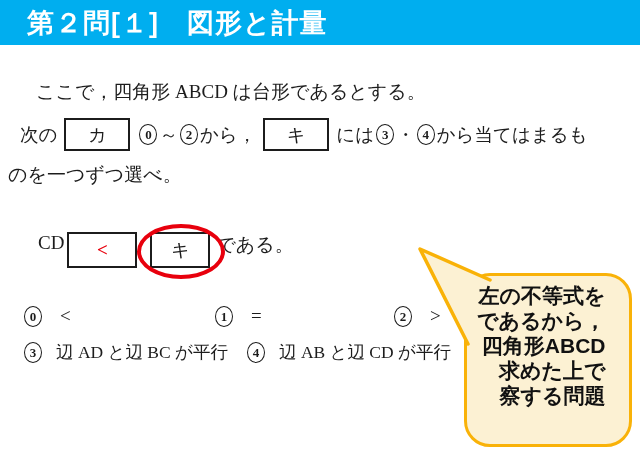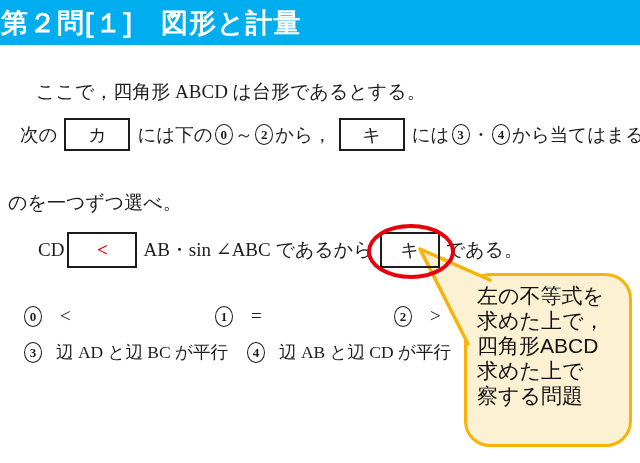--- a/index.html
+++ b/index.html
@@ -9,44 +9,44 @@
     font-family:"Liberation Serif","DejaVu Serif",serif;
   }
   
   .header-bar{
     position:absolute;left:0;top:0;width:640px;height:45px;
     background:var(--header_bg);display:flex;align-items:center;
   }
   .header-title{
     color:var(--header_text);
     font-family:"Liberation Sans","DejaVu Sans",sans-serif;
-    font-weight:bold;font-size:27px;padding-left:1px;letter-spacing:1px;
+    font-weight:bold;font-size:27px;padding-left:27px;letter-spacing:1px;
     white-space:nowrap;
     text-align:center;
   }
   
   .tline{position:absolute;font-size:19px;white-space:nowrap;text-align:right;}
   .row{display:flex;align-items:center;}
   #line1{left:36px;top:79px;}
   #line2{left:20px;top:118px;font-size:18.5px;}
-  #line3{left:8px;top:162px;margin-top:28px;}
+  #line3{left:8px;top:162px;}
   .abox{
     display:inline-flex;align-items:center;justify-content:center;
     border:2px solid var(--box_border);background:transparent;flex:none;
   }
   .box-line2{width:62px;height:29px;margin:0 7px;font-size:18px;}
   .circ{
     display:inline-flex;align-items:center;justify-content:center;
     width:16px;height:19px;border:1.7px solid var(--box_border);
     border-radius:50%;font-size:13px;font-weight:bold;margin:0 2px;flex:none;
     line-height:1;
   }
   
   .equation{
-    position:absolute;left:38px;top:232px;display:flex;align-items:center;
+    position:absolute;left:38px;top:232px;display:flex;align-items:flex-start;
     font-size:19px;white-space:nowrap;z-index:4;
   }
   .eq-box-ans{width:66px;height:32px;margin-left:3px;margin-right:6px;border-width:2.5px;}
   .eq-ans{color:var(--answer_red);font-size:19px;font-weight:bold;}
   .ki-wrap{position:relative;margin-left:7px;margin-right:6px;flex:none;}
   .eq-box-ki{width:56px;height:32px;border-width:2.5px;font-size:18px;}
   .red-ellipse{
     position:absolute;left:-13px;top:-8px;width:80px;height:47px;
     border:4.5px solid var(--highlight_circle_red);border-radius:50%;
     pointer-events:none;
@@ -63,41 +63,41 @@
   
   .bubble{
     position:absolute;left:464px;top:273px;width:168px;height:174px;
     background:var(--callout_fill);border:3.5px solid var(--callout_border);
     border-radius:26px;z-index:1;box-sizing:border-box;
   }
   .tail-svg{position:absolute;left:0;top:0;width:640px;height:463px;z-index:2;pointer-events:none;}
   .bubble-text{
     position:absolute;left:477px;top:283px;z-index:5;
     font-family:"Liberation Sans","DejaVu Sans",sans-serif;
-    font-weight:normal;font-size:21px;line-height:25px;color:#111;
+    font-weight:bold;font-size:21px;line-height:25px;color:#111;
     white-space:nowrap;
+    text-align:right;
   }
 </style>
 </head>
 <body>
 
 <div class="page">
 
   <div class="header-bar">
     <span class="header-title">第２問[１]　図形と計量</span>
   </div>
 
   <div class="tline" id="line1">ここで，四角形 ABCD は台形であるとする。</div>
 
   <div class="tline row" id="line2">
     <span>次の</span>
     <span class="abox box-line2">
       <span>カ</span>
     </span>
-    <span>には下の</span>
     <span class="circ">0</span>
     <span>～</span>
     <span class="circ">2</span>
     <span>から，</span>
     <span class="abox box-line2">
       <span>キ</span>
     </span>
     <span>には</span>
     <span class="circ">3</span>
     <span>・</span>
@@ -105,21 +105,20 @@
     <span>から当てはまるも</span>
   </div>
 
   <div class="tline" id="line3">のを一つずつ選べ。</div>
 
   <div class="equation">
     <span>CD</span>
     <span class="abox eq-box-ans">
       <span class="eq-ans">&lt;</span>
     </span>
-    <span>AB・sin ∠ABC であるから</span>
     <span class="ki-wrap">
       <span class="abox eq-box-ki">
         <span>キ</span>
       </span>
       <span class="red-ellipse"></span>
     </span>
     <span>である。</span>
   </div>
 
   <div class="choice" id="c0">
@@ -143,19 +142,19 @@
     <span class="label">辺 AB と辺 CD が平行</span>
   </div>
 
   <div class="bubble"></div>
   <svg class="tail-svg" viewBox="0 0 640 463">
     <polygon points="420,249 518,292 472,352" style="fill:var(--callout_fill);stroke:none"></polygon>
     <polyline points="490,280 420,249 468,344" style="fill:none;stroke:var(--callout_border);stroke-width:3.5;stroke-linecap:round;stroke-linejoin:round"></polyline>
   </svg>
   <div class="bubble-text">
     <div>左の不等式を</div>
-    <div>求めた上で，</div>
+    <div>であるから，</div>
     <div>四角形ABCD</div>
     <div>求めた上で</div>
     <div>察する問題</div>
   </div>
 
 </div>
 
 </body></html>

